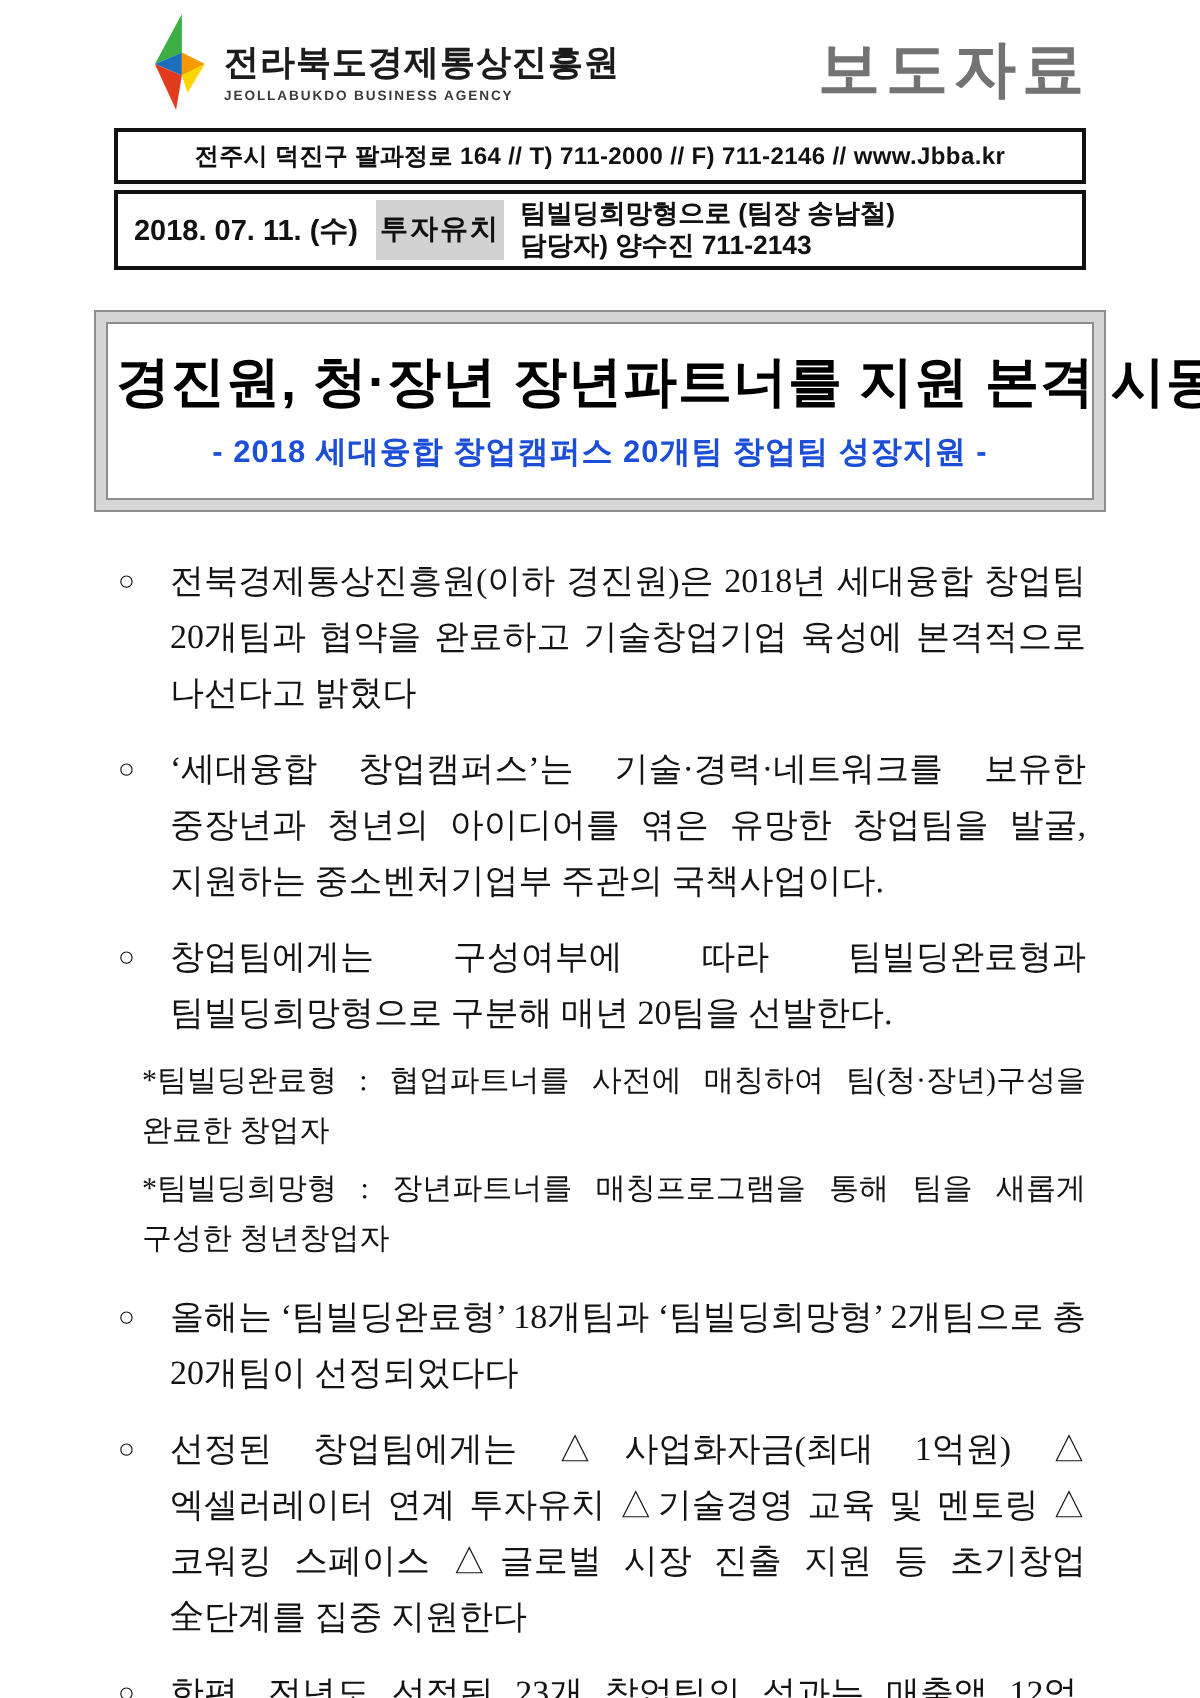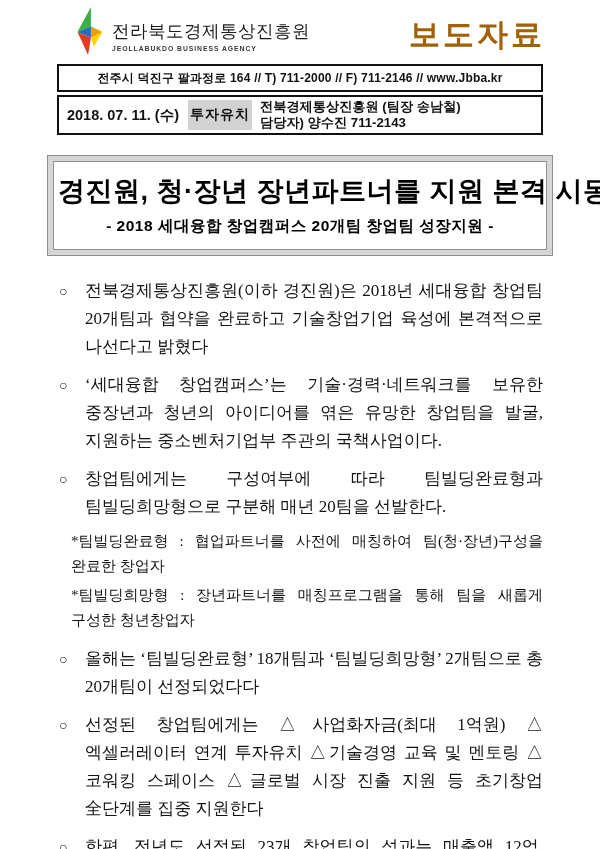--- a/index.html
+++ b/index.html
@@ -20,38 +20,38 @@
     display: flex;
     align-items: flex-start;
     justify-content: space-between;
     padding: 6px 55px 4px 73px;
   }
   .brand { display: flex; align-items: center; gap: 7px; }
   .brand-logo { width: 32px; height: 50px; flex: 0 0 auto; }
   .brand-text { display: flex; flex-direction: column; padding-top: 8px; }
   .brand-name {
     font-size: 17.5px;
-    font-weight: 400;
+    font-weight: 700;
     letter-spacing: 0.5px;
     color: #1c1c1c;
     white-space: nowrap;
   }
   .brand-en {
     font-size: 6.8px;
     font-weight: 700;
     letter-spacing: 0.14em;
     color: #3a3a3a;
     margin-top: 2px;
     white-space: nowrap;
   }
   .doc-type {
     font-size: 31px;
     font-weight: 800;
     letter-spacing: 3px;
-    color: #a16207;
+    color: #737373;
     padding-top: 8px;
     white-space: nowrap;
   }
 
   
   .contact-bar {
     margin: 4px 57px 0 57px;
     border: 2px solid #111;
     text-align: center;
     font-size: 12px;
@@ -112,21 +112,21 @@
   .main-title {
     font-size: 27px;
     font-weight: 800;
     letter-spacing: 0.5px;
     color: #000;
     white-space: nowrap;
   }
   .sub-title {
     font-size: 15.5px;
     font-weight: 600;
-    color: #000000;
+    color: #1d4ed8;
     margin-top: 7px;
     letter-spacing: 0.5px;
   }
 
   
   .body-text {
     margin: 21px 57px 0 57px;
     font-family: "Liberation Serif", serif;
     color: #141414;
   }
@@ -176,21 +176,21 @@
     </div>
     <div class="doc-type">보도자료</div>
   </div>
 
   <div class="contact-bar">전주시 덕진구 팔과정로 164 // T) 711-2000 // F) 711-2146 //  www.Jbba.kr</div>
 
   <div class="info-table">
     <div class="cell cell-date-value">2018. 07. 11. (수)</div>
     <div class="cell cell-label cell-dept-label">투자유치</div>
     <div class="cell cell-dept-value">
-      <span>전북경제통상진흥원 (팀장 송남철)</span>
+      <span>팀빌딩희망형으로 (팀장 송남철)</span>
       <span>담당자) 양수진  711-2143</span>
     </div>
   </div>
 
   <div class="title-box">
     <div class="title-box-inner">
       <div class="main-title">경진원, 청·장년 장년파트너를 지원 본격 시동</div>
       <div class="sub-title">- 2018 세대융합 창업캠퍼스 20개팀 창업팀 성장지원  -</div>
     </div>
   </div>

